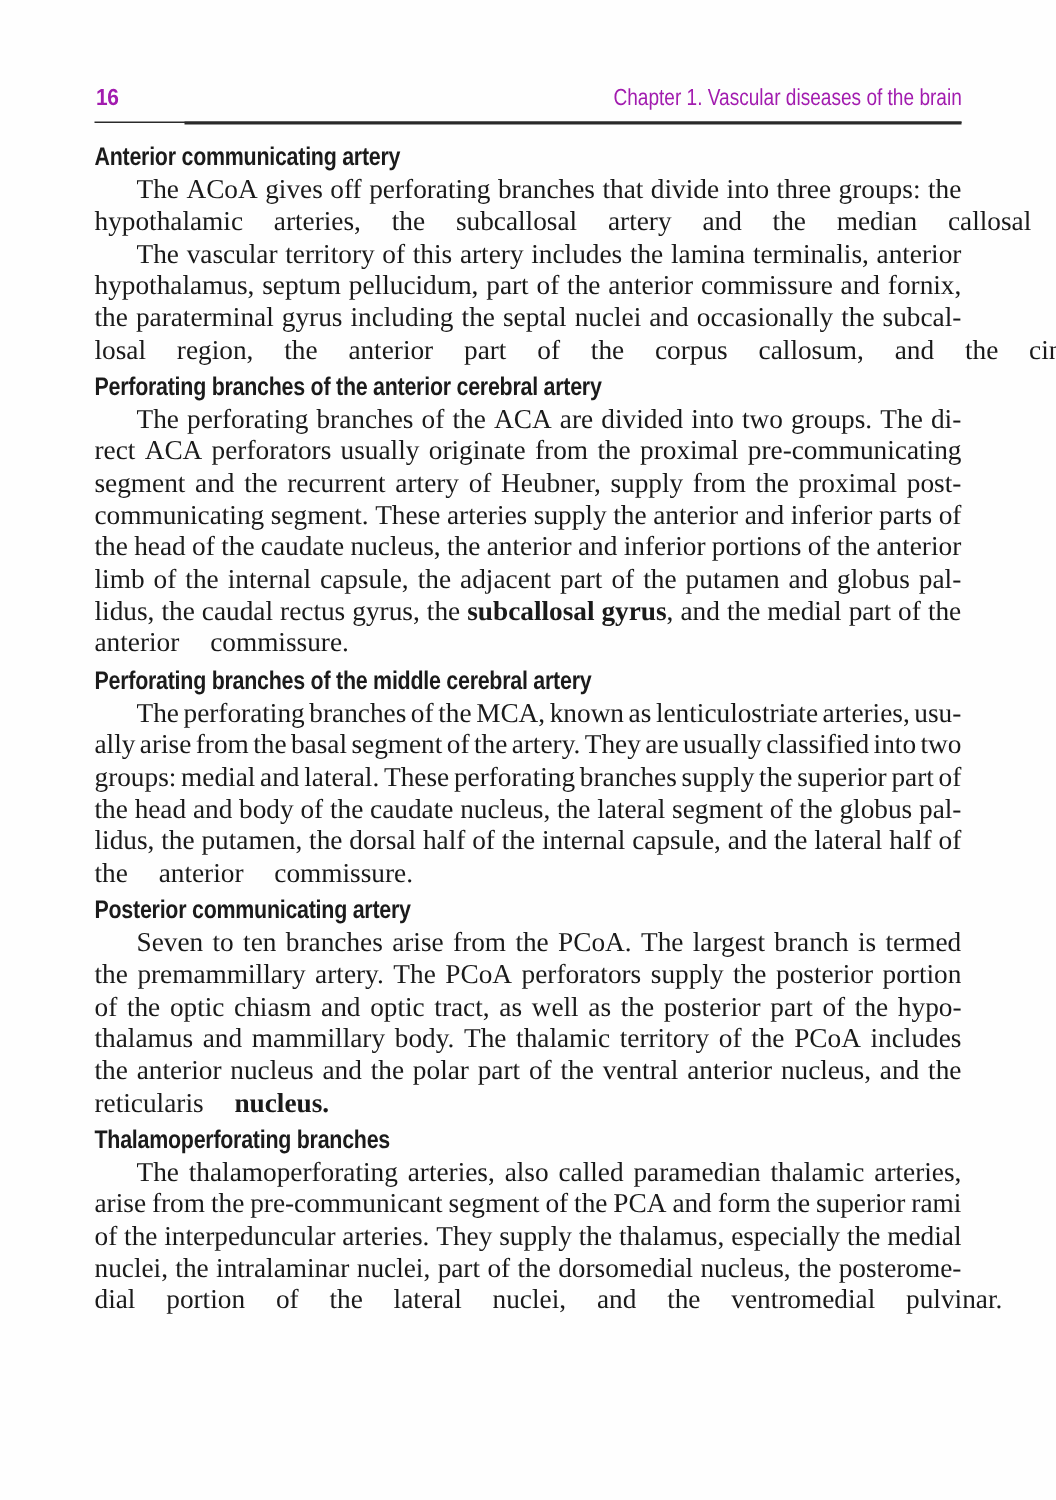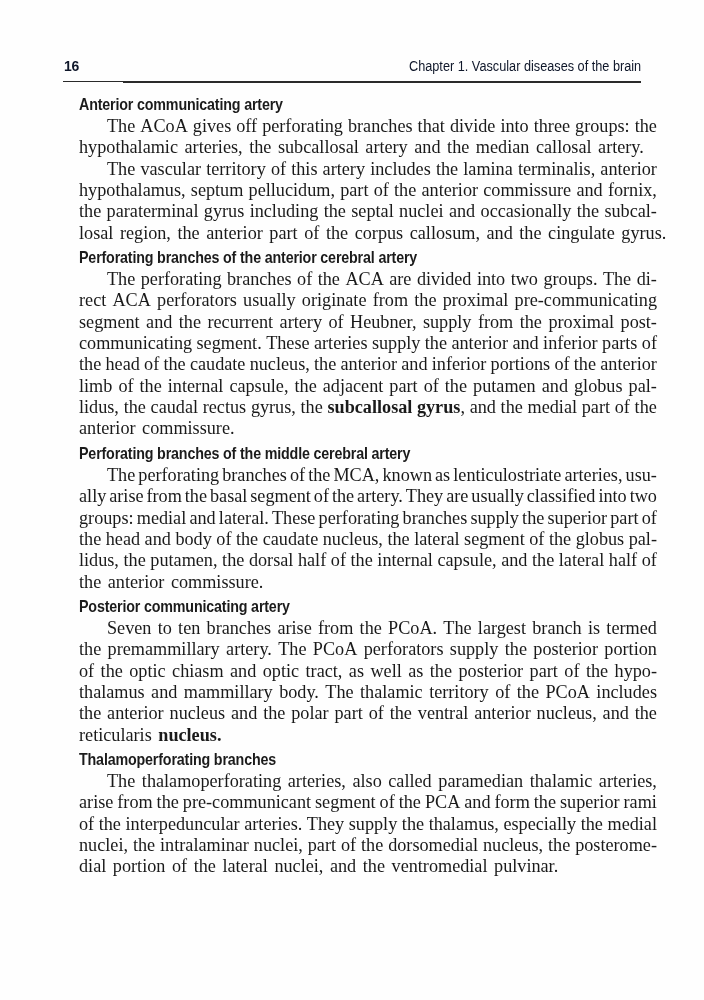--- a/index.html
+++ b/index.html
@@ -20,21 +20,21 @@
     top: 0;
     width: 578px;
   }
   .running-head {
     position: absolute;
     top: 57px;
     left: 0;
     width: 578px;
     height: 24px;
     font-family: "Liberation Sans", "DejaVu Sans", sans-serif;
-    color: #0f172a;
+    color: #a21caf;
   }
   .page-number {
     position: absolute;
     left: 1px;
     top: 0;
     font-size: 15.5px;
     font-weight: bold;
     letter-spacing: -0.3px;
     transform: scaleX(0.9);
     transform-origin: left top;
@@ -60,21 +60,21 @@
     position: absolute;
     top: 81px;
     left: 60px;
     width: 518px;
     height: 2px;
     background: #2a2a2a;
   }
   .content {
     position: absolute;
     top: 94px;
-    left: 16px;
+    left: 0;
     width: 578px;
   }
   .section-heading {
     font-family: "Liberation Sans", "DejaVu Sans", sans-serif;
     font-weight: bold;
     font-size: 17px;
     line-height: 22px;
     height: 22px;
     margin: 0;
     color: #1b1b1b;
@@ -99,21 +99,21 @@
     line-height: 21.35px;
     color: #1a1a1a;
     margin: 0 0 0 0;
   }
   .para-block .line {
     display: flex;
     justify-content: space-between;
   }
   .para-block .line.last {
     justify-content: flex-start;
-    gap: 2px;
+    gap: 16px;
   }
   .para-block .line span.w {
     white-space: pre;
   }
   .section {
     margin-bottom: 3px;
   }
   b.inline-bold {
     font-weight: bold;
   }

